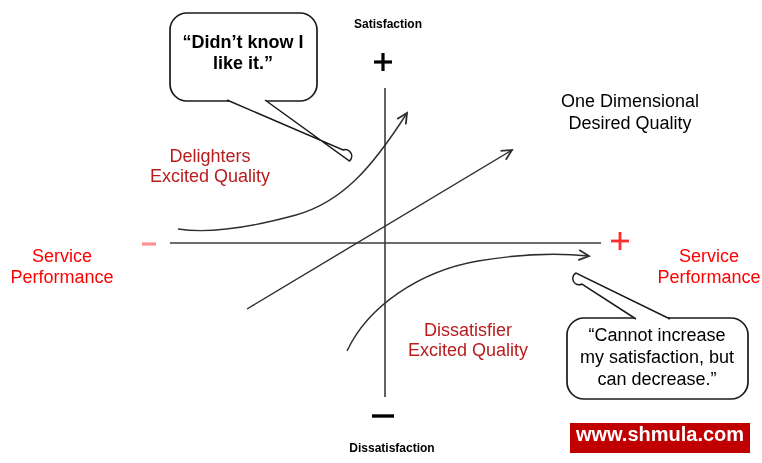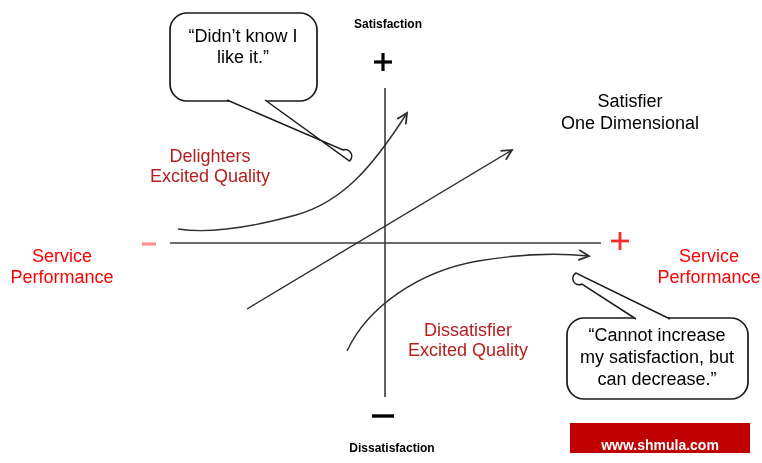--- a/index.html
+++ b/index.html
@@ -14,22 +14,22 @@
     font:18px/21px "Liberation Sans", sans-serif;
   }
   .title { font-weight:bold; font-size:12px; }
   .blue  { color:#b91c1c; line-height:20px; }
   .red   { color:#ff0000; line-height:21px;margin-top:24px; }
   .black-3 { line-height:22px; }
   .bubble-text { font-size:18px; line-height:21px; }
   .bubble-text.rb { line-height:22px; }
   .watermark {
     position:absolute; left:570px; top:423px; width:180px; height:30px;
-    background:#c00000; display:flex; align-items:flex-end; justify-content:center;
-    color:#ffffff; font-weight:bold; font-size:14px;
+    background:#c00000; display:flex; align-items:flex-start; justify-content:center;
+    color:#ffffff; font-weight:bold; font-size:20px;
   }
 </style>
 </head>
 <body>
 
 <div id="canvas">
 
   <svg id="drawing" width="762" height="463" viewBox="0 0 762 463">
     <defs>
       <marker id="arrow" viewBox="0 0 12 12" refX="10" refY="6" markerWidth="11" markerHeight="11" orient="auto">
@@ -80,29 +80,29 @@
   <div class="lbl red" style="left:709px; top:243px;">
     <div>Service</div>
     <div>Performance</div>
   </div>
 
   <div class="lbl blue" style="left:210px; top:166px;">
     <div>Delighters</div>
     <div>Excited Quality</div>
   </div>
   <div class="lbl black-3" style="left:630px; top:112px;">
-    <div>Satisfier</div>
     <div>One Dimensional</div>
+    <div>Desired Quality</div>
   </div>
   <div class="lbl blue" style="left:468px; top:340px;">
     <div>Dissatisfier</div>
     <div>Excited Quality</div>
   </div>
 
-  <div class="lbl bubble-text" style="left:243px; top:47px;">
+  <div class="lbl bubble-text" style="left:243px; top:53px;font-weight:bold;">
     <div>“Didn’t know I</div>
     <div>like it.”</div>
   </div>
   <div class="lbl bubble-text rb" style="left:657px; top:357px;">
     <div>“Cannot increase</div>
     <div>my satisfaction, but</div>
     <div>can decrease.”</div>
   </div>
 
   <div class="watermark">

